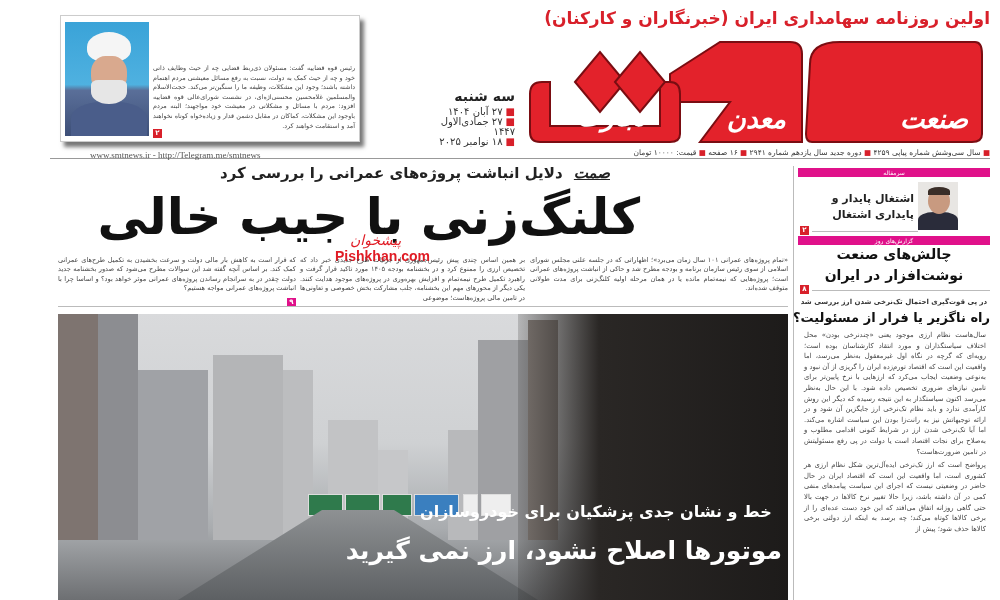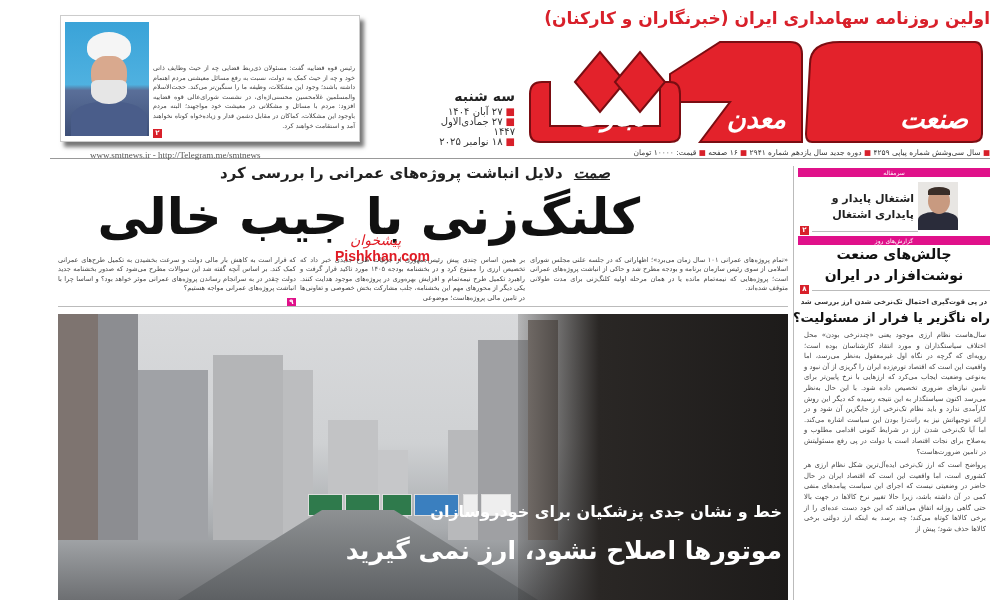--- a/index.html
+++ b/index.html
@@ -103,21 +103,21 @@
   }
   .photo .road {
     position: absolute; left: 120px; bottom: 0; width: 360px; height: 90px;
     background: linear-gradient(180deg, #8e9193 0%, #5d6063 100%);
     clip-path: polygon(40% 0, 60% 0, 100% 100%, 0 100%);
   }
   .photo .sign { position: absolute; height: 22px; background: #2f7a4c; border: 1px solid #ddd; }
   .photo .sign.blue { background: #3a7fbf; }
   .photo .sign.white { background: #eee; }
   .photo-kicker {
-    position: absolute; left: 420px; top: 502px; width: 362px; direction: rtl; text-align: right;
+    position: absolute; left: 420px; top: 502px; width: 362px; direction: rtl; text-align: left;
     color: #fff; font-size: 16px; font-weight: bold; white-space: nowrap;
   }
   .photo-headline {
     position: absolute; left: 400px; top: 536px; width: 382px; direction: rtl; text-align: right;
     color: #fff; font-size: 25px; font-weight: bold; white-space: nowrap;
   }
 
   
   .col-divider { position: absolute; left: 793px; top: 166px; width: 1px; height: 434px; background: #bbb; }
   .sec-bar {

